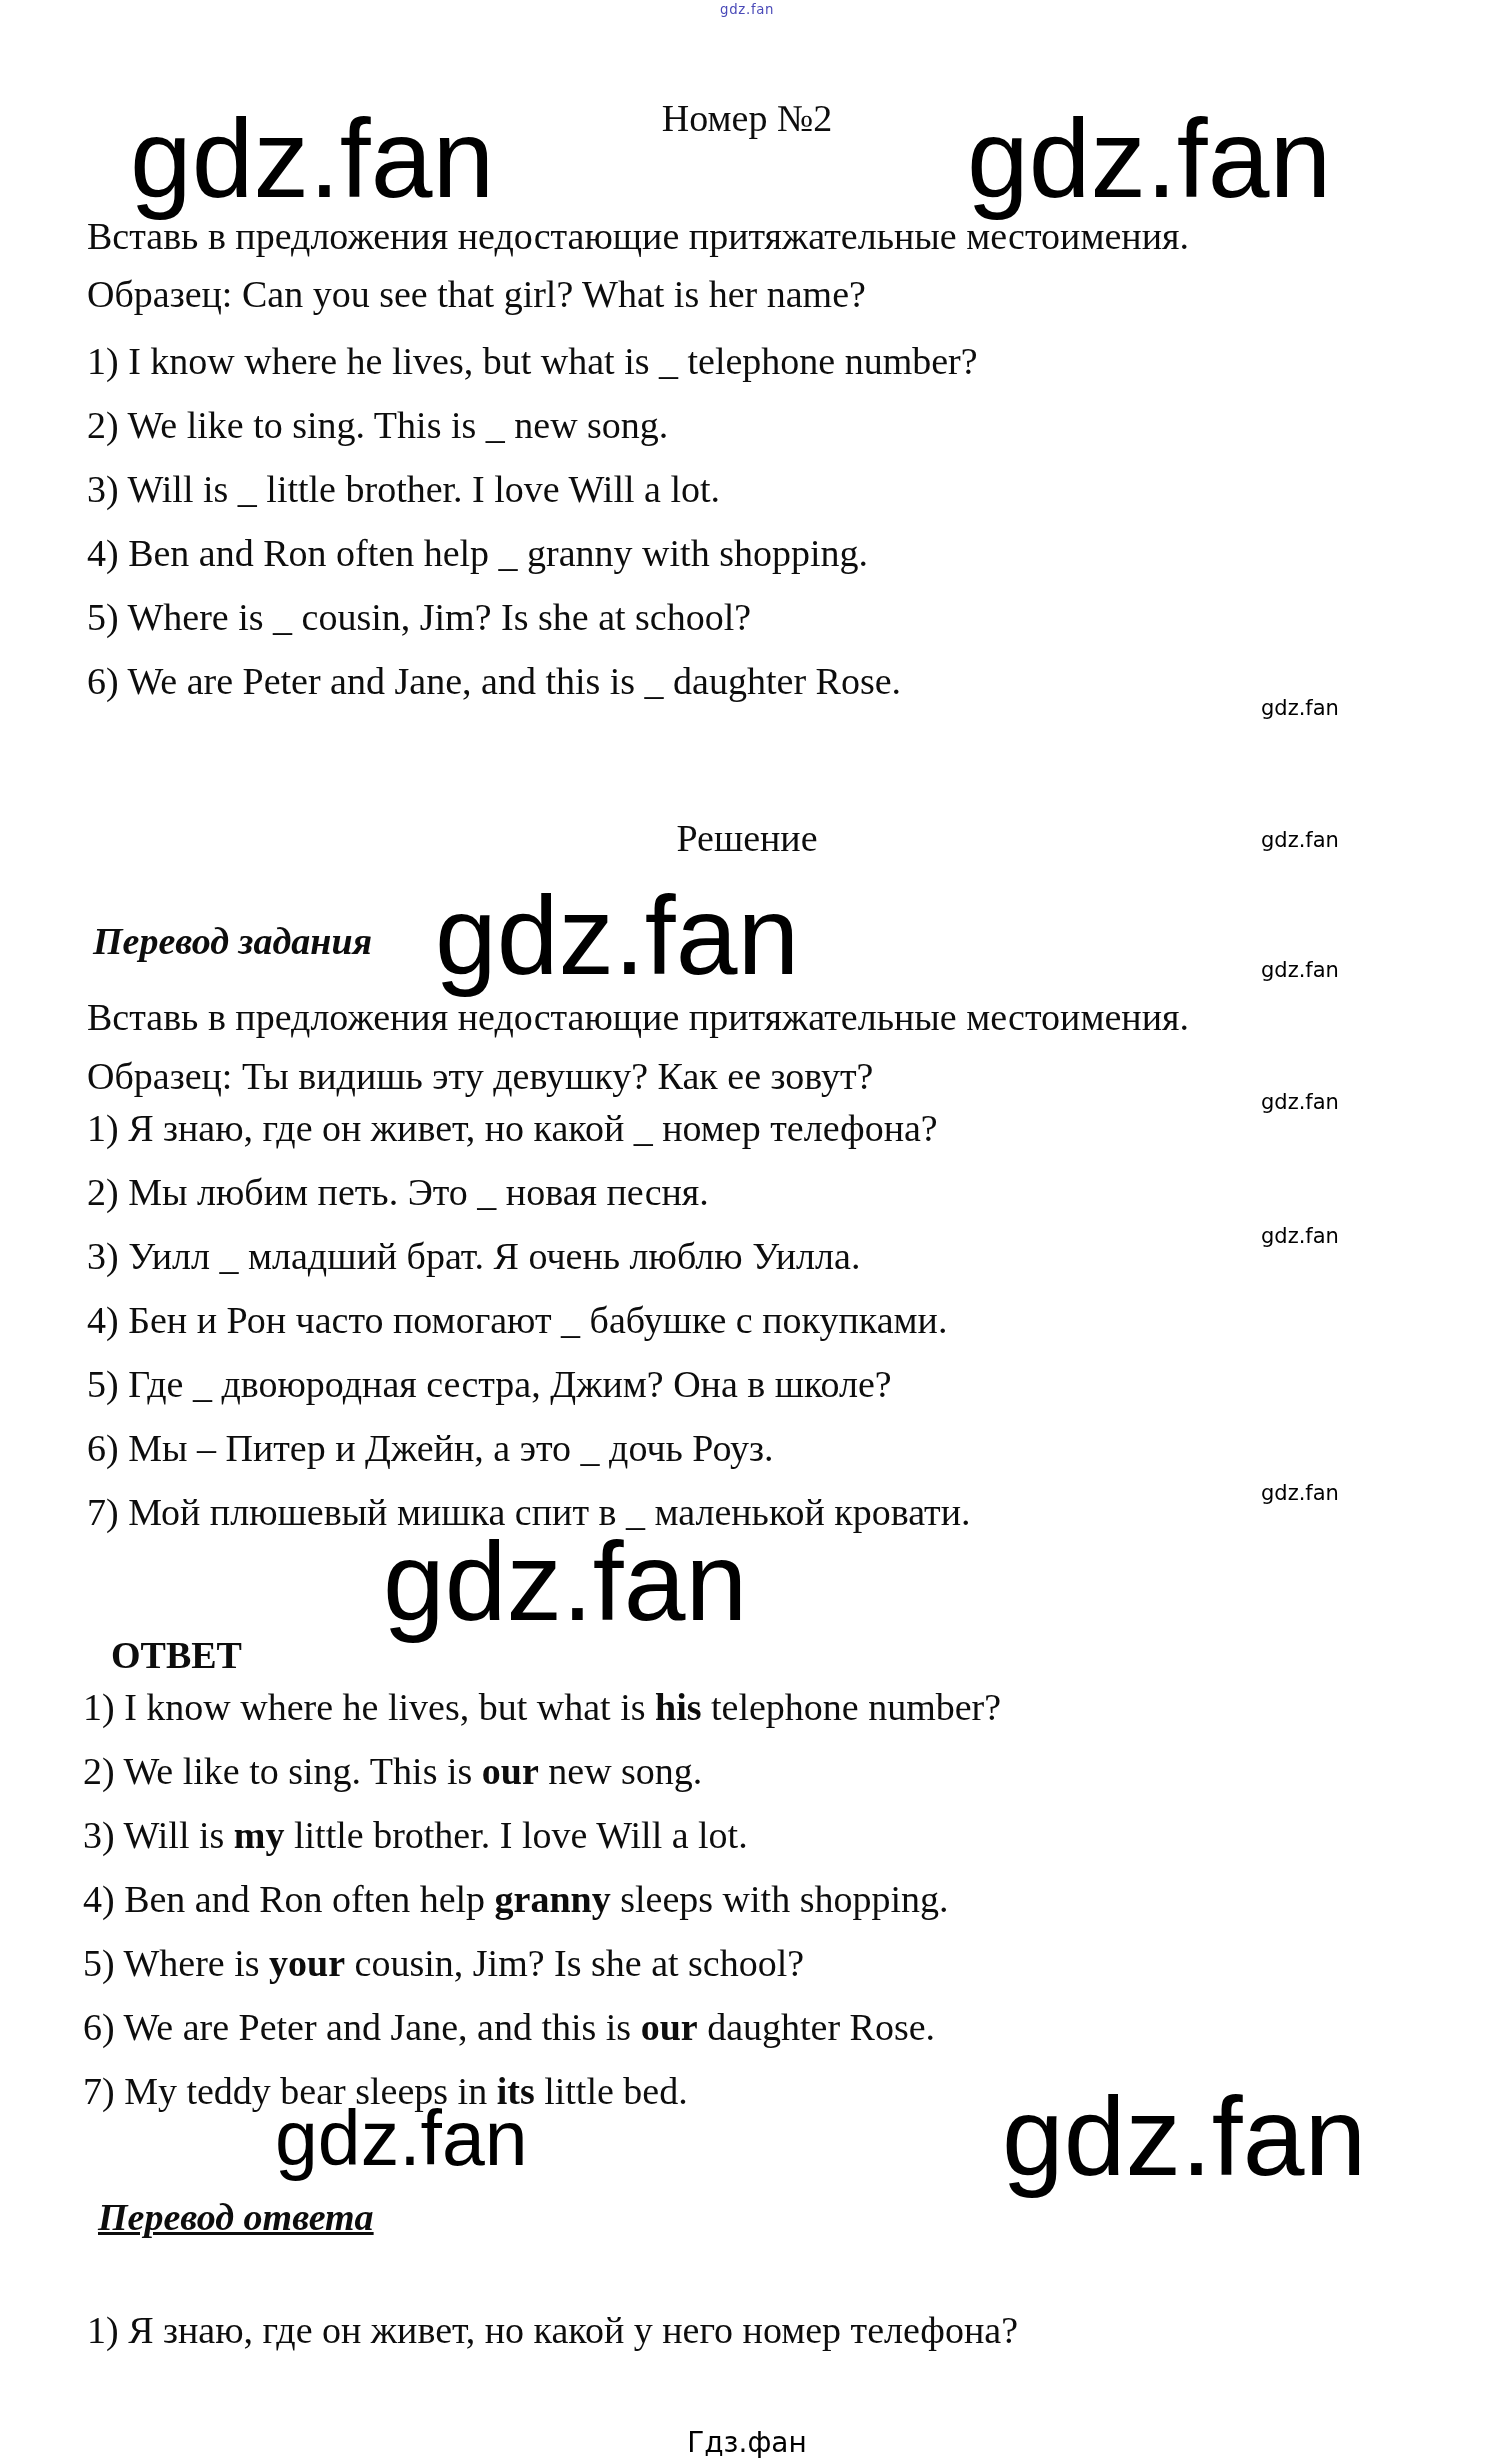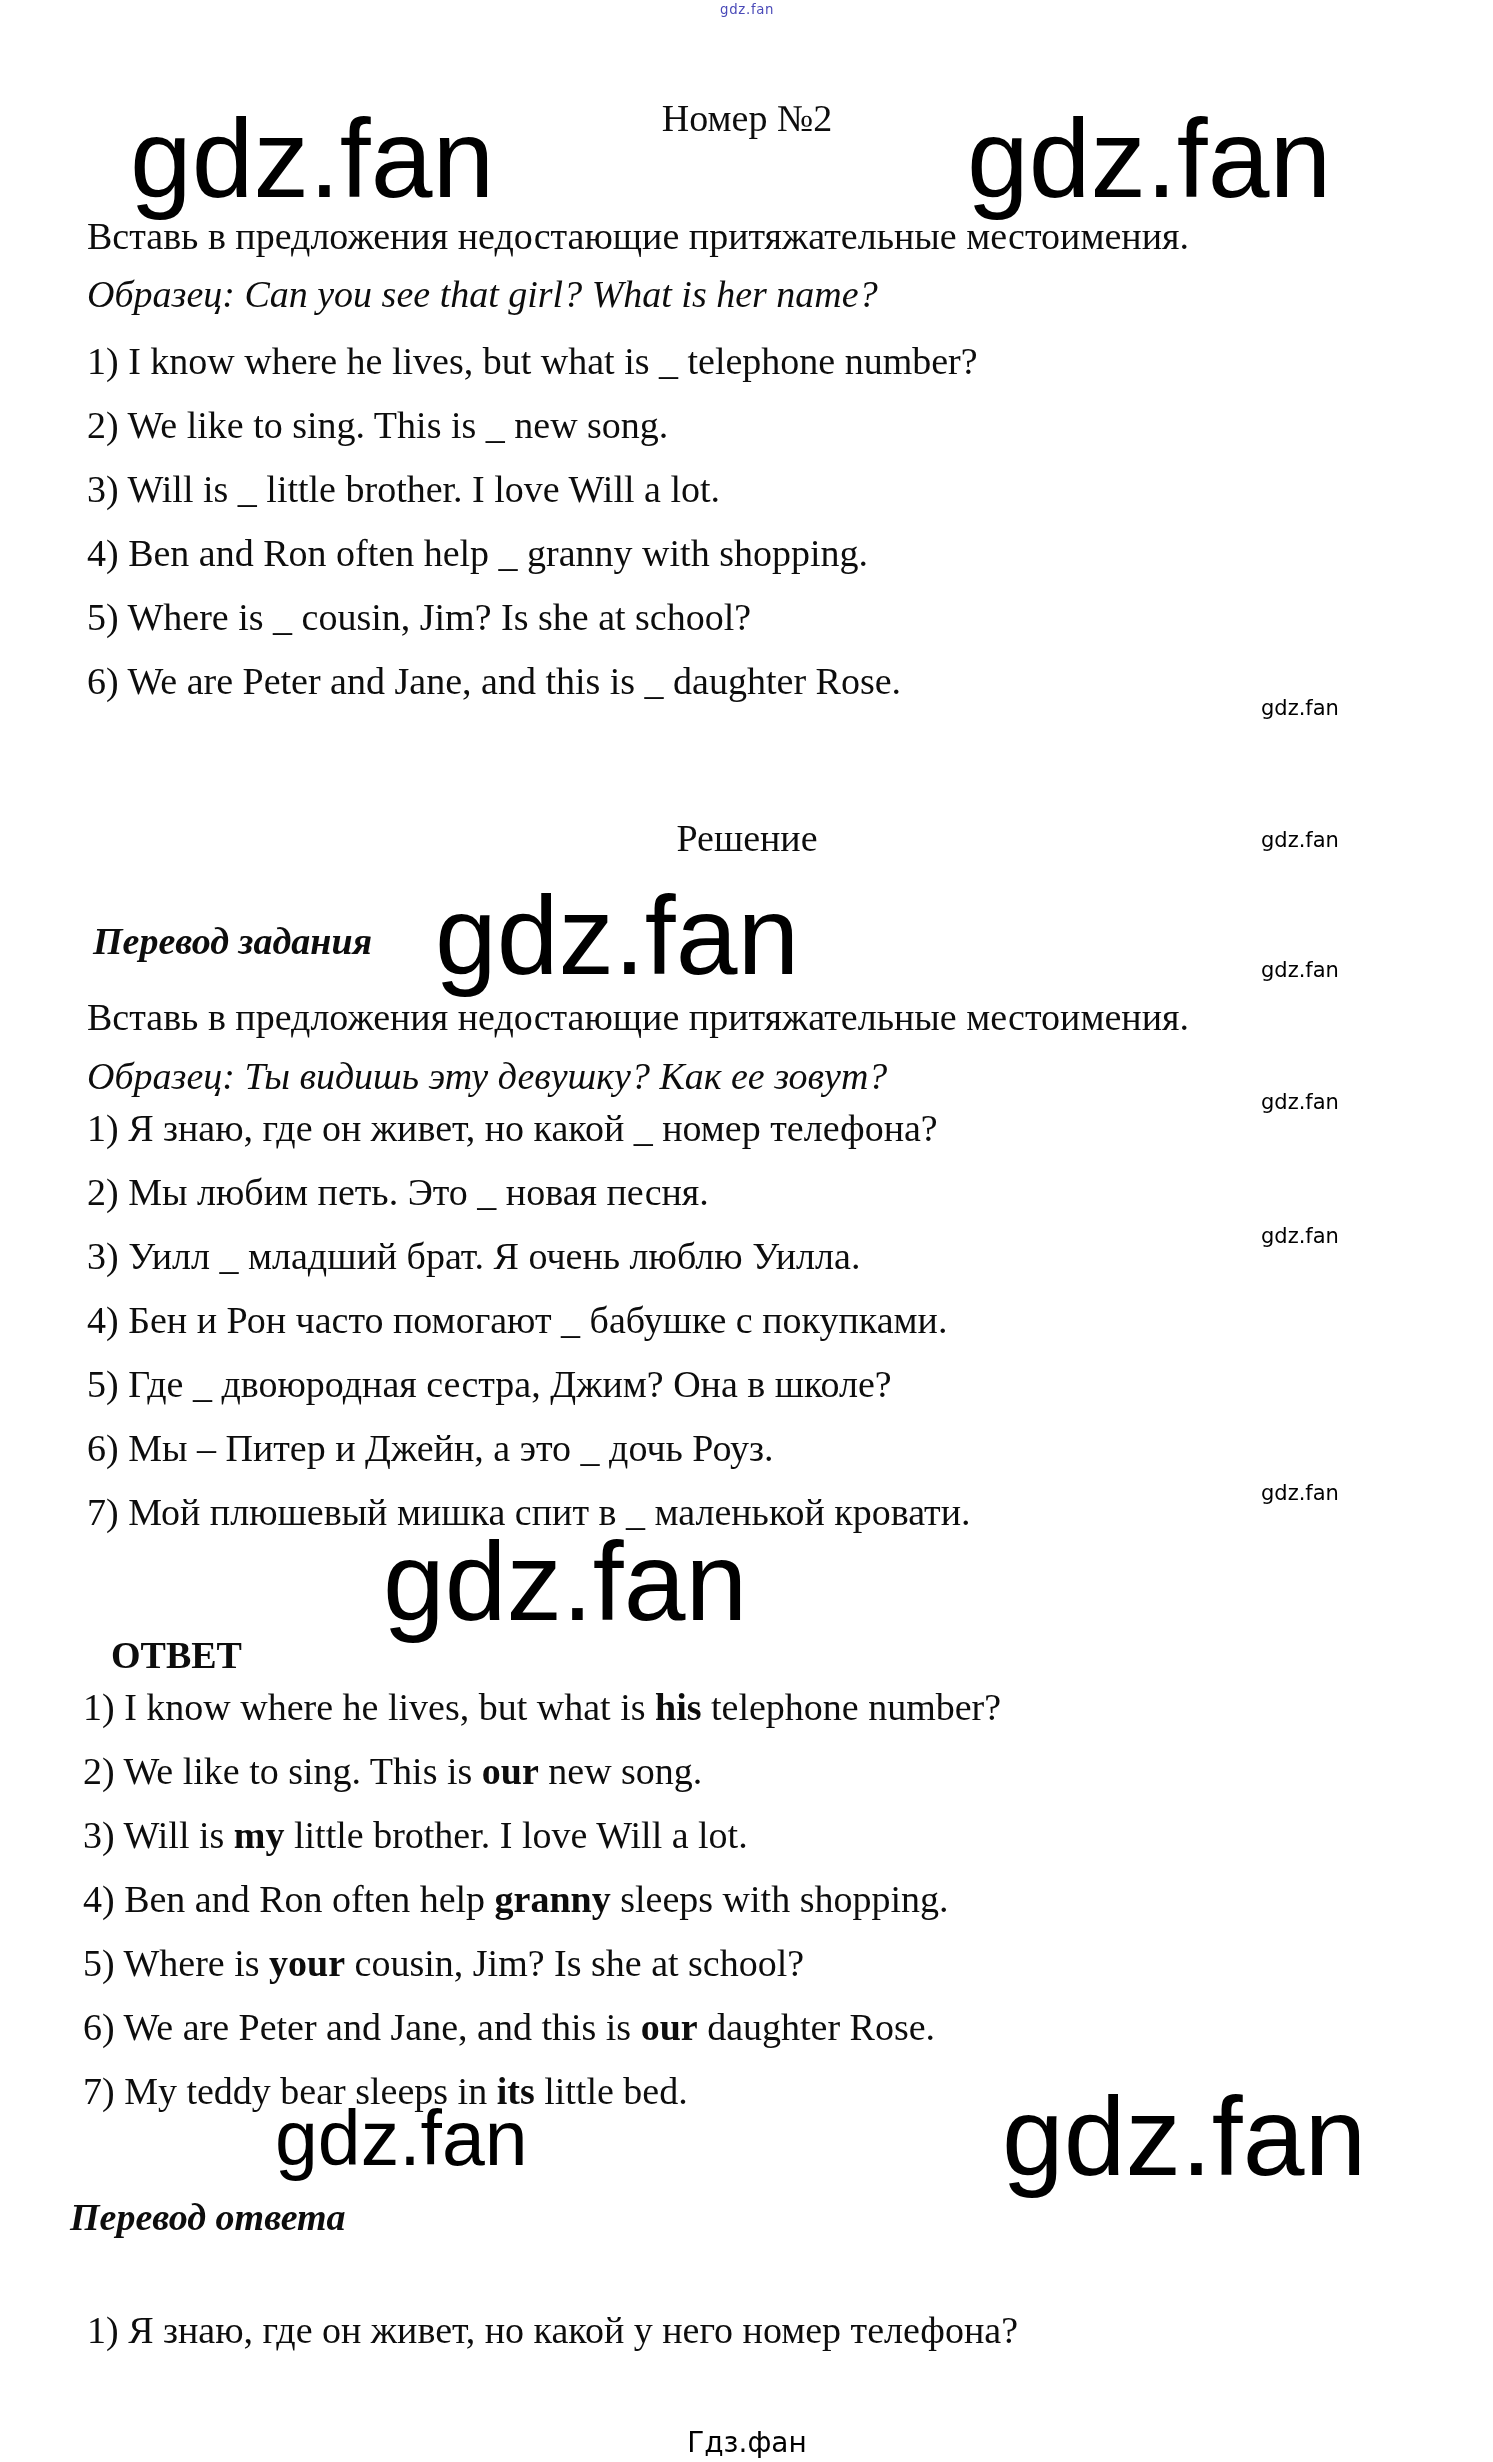--- a/index.html
+++ b/index.html
@@ -1,21 +1,21 @@
 <!DOCTYPE html>
 <html style="font-size:12px"><head>
 <meta charset="utf-8">
 <style>
   html,body{margin:0;padding:0;background:#ffffff;}
   body{width:1494px;height:2462px;position:relative;color:#0d0d0d;
        font-family:"Liberation Serif", serif;overflow:hidden;}
   .abs{position:absolute;}
   .serif-line{font-size:38px;line-height:46px;white-space:nowrap;}
   .centered{width:100%;text-align:center;}
-  .italic{font-style:italic;}
+  .italic{}
   .bold{font-weight:bold;}
   .bold-italic{font-weight:bold;font-style:italic;}
   ul.list{list-style:none;margin:0;padding:0;}
   ul.list li{font-size:38px;line-height:64px;white-space:nowrap;}
   .ans-bold{font-weight:bold;}
   .wm{font-family:"Liberation Sans", sans-serif;color:#000;line-height:1;white-space:nowrap;}
   .wm-150{font-size:111px;}
   .wm-104{font-size:77px;}
   .wm-small{font-family:"DejaVu Sans", sans-serif;font-size:21px;line-height:25px;color:#000;}
   .wm-top{font-family:"DejaVu Sans", sans-serif;font-size:13.3px;letter-spacing:0.7px;color:#4a4ab8;}
@@ -78,17 +78,17 @@
   <li><span>3) Will is </span><span class="ans-bold">my</span><span> little brother. I love Will a lot.</span></li>
   <li><span>4) Ben and Ron often help </span><span class="ans-bold">granny</span><span> sleeps with shopping.</span></li>
   <li><span>5) Where is </span><span class="ans-bold">your</span><span> cousin, Jim? Is she at school?</span></li>
   <li><span>6) We are Peter and Jane, and this is </span><span class="ans-bold">our</span><span> daughter Rose.</span></li>
   <li><span>7) My teddy bear sleeps in </span><span class="ans-bold">its</span><span> little bed.</span></li>
 </ul>
 
 <div class="abs wm wm-104" style="top:2100px;left:275px;">gdz.fan</div>
 <div class="abs wm wm-150" style="top:2082px;left:1002px;">gdz.fan</div>
 
-<div class="abs serif-line bold-italic" style="top:2194px;left:70px;">Перевод ответа</div>
+<div class="abs serif-line bold-italic" style="top:2194px;left:98px;text-decoration:underline;">Перевод ответа</div>
 <div class="abs serif-line" style="top:2278px;left:87px;margin-top:29px;">1) Я знаю, где он живет, но какой у него номер телефона?</div>
 
 <div class="abs footer-mark centered" style="top:2426px;left:0;">Гдз.фан</div>
 
 
 </body></html>

